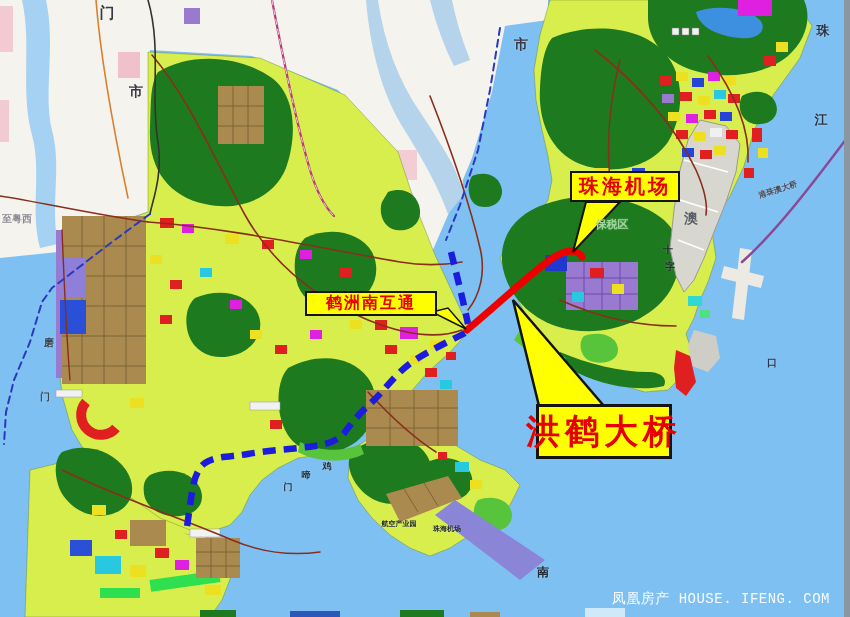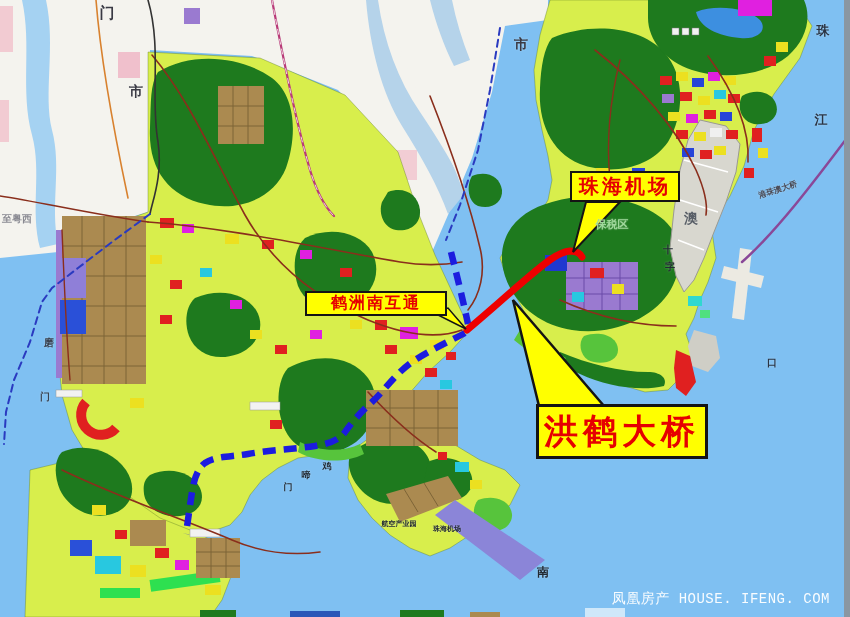--- a/index.html
+++ b/index.html
@@ -11,22 +11,22 @@
   #stage svg{position:absolute;left:0;top:0;}
   .callout{
     position:absolute;display:flex;align-items:center;justify-content:center;
     background:var(--callout-bg,#ffff00);
     border:2px solid var(--callout-border,#141414);
     color:var(--callout-text,#e60000);
     font-weight:bold;box-sizing:border-box;white-space:nowrap;
     z-index:30;
   }
   #co-hongwan{left:570px;top:171px;width:110px;height:31px;font-size:20px;letter-spacing:3px;}
-  #co-hezhounan{left:305px;top:291px;width:142px;height:25px;font-size:16px;letter-spacing:2px;}
-  #co-bridge{left:536px;top:404px;width:172px;height:55px;font-size:34px;letter-spacing:5px;border-width:3px;}
+  #co-hezhounan{left:305px;top:291px;width:132px;height:25px;font-size:16px;letter-spacing:2px;}
+  #co-bridge{left:536px;top:404px;width:136px;height:55px;font-size:34px;letter-spacing:5px;border-width:3px;}
   #place-layer{position:absolute;left:0;top:0;width:850px;height:617px;z-index:20;pointer-events:none;}
   .place-label{
     position:absolute;transform:translate(-50%,-50%);
     font-weight:bold;line-height:1;white-space:nowrap;
     text-shadow:0 0 2px rgba(255,255,255,.35);
   }
   #watermark{
     position:absolute;right:20px;bottom:9px;z-index:40;
     color:rgba(255,255,255,.95);font-size:14px;letter-spacing:.5px;font-family:Liberation Mono, monospace;
   }

